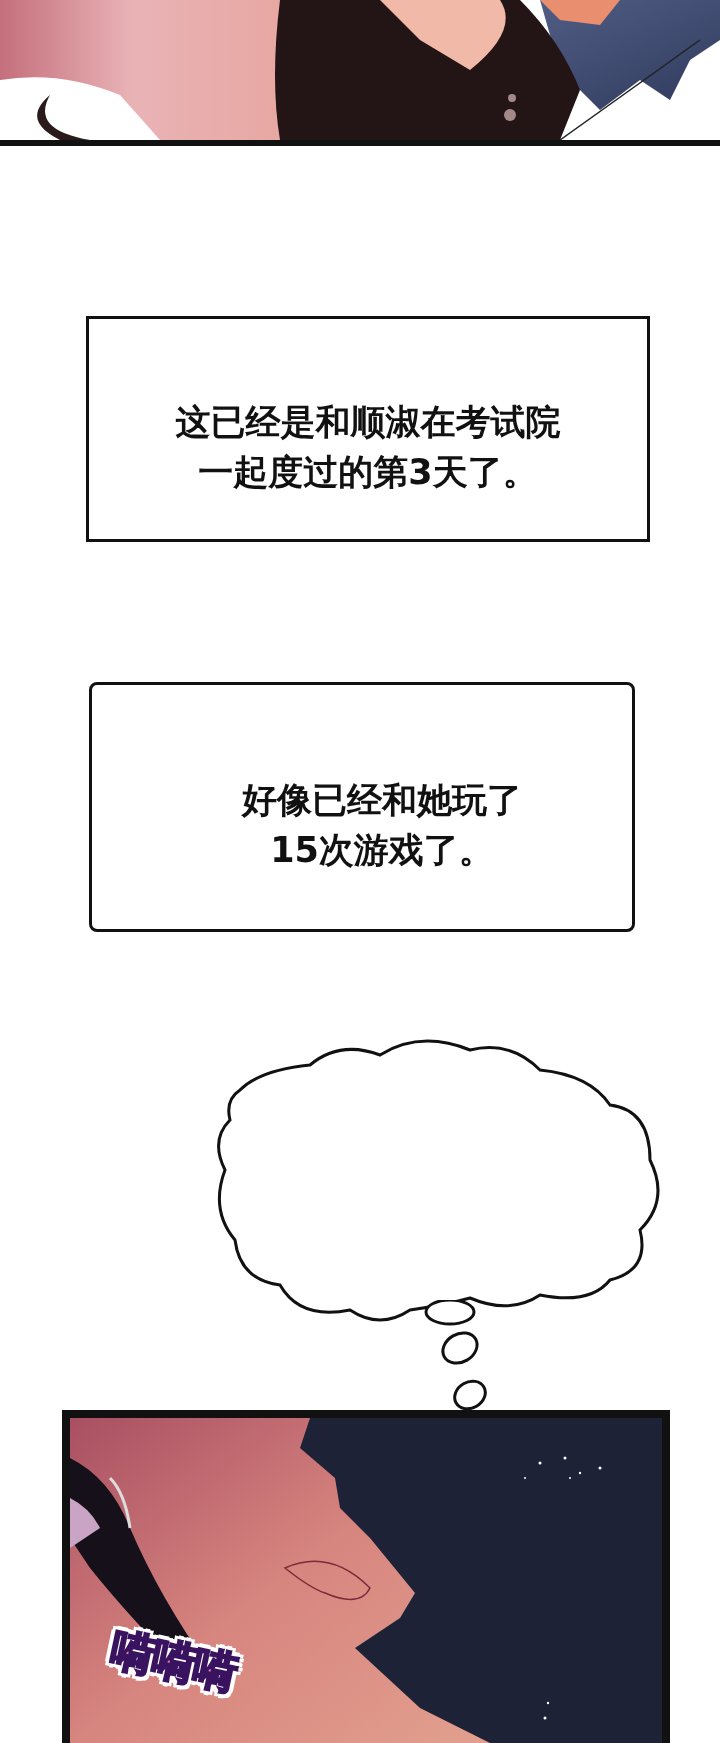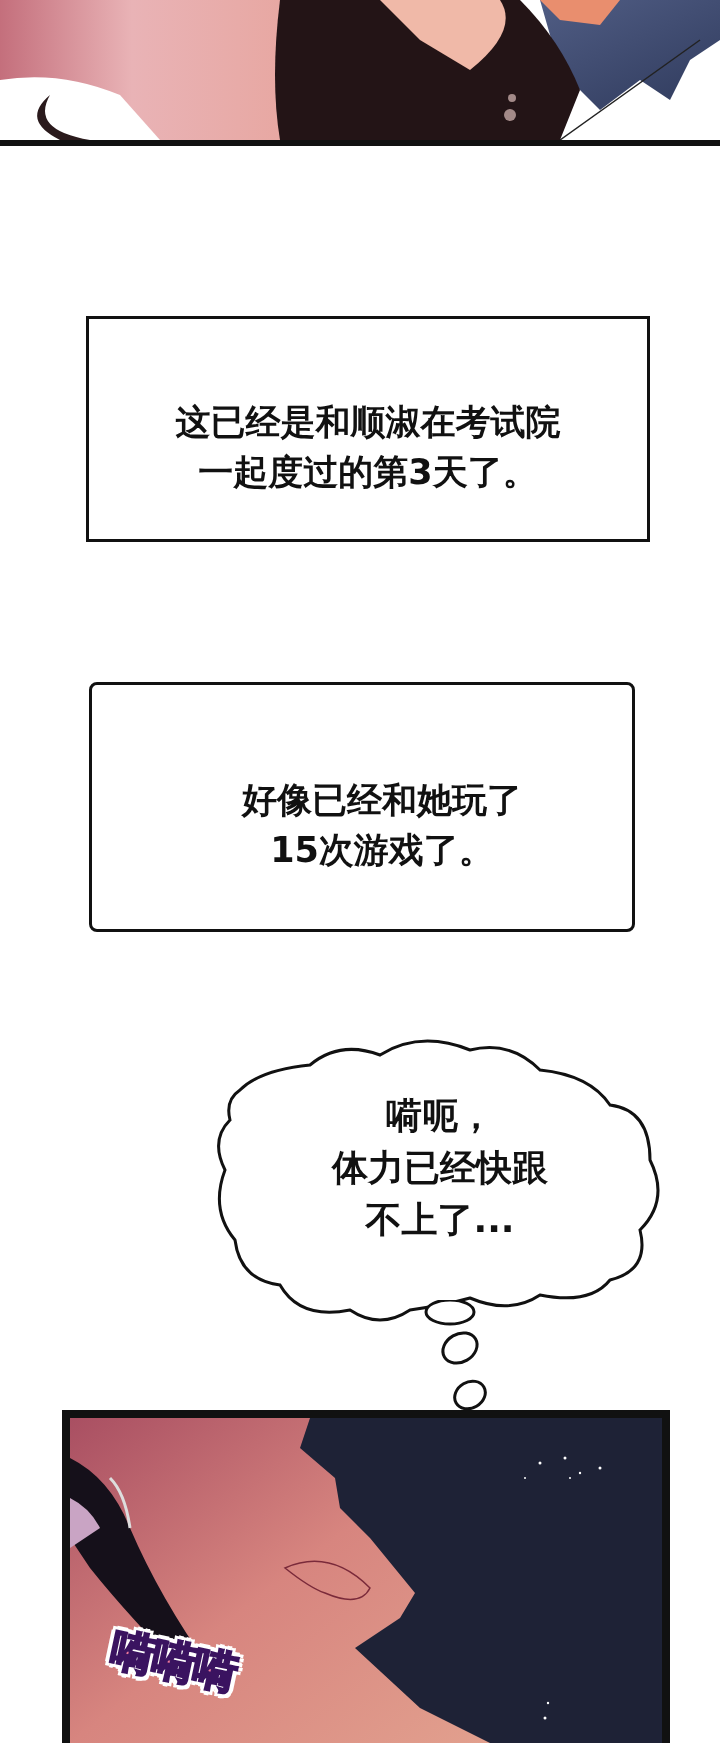--- a/index.html
+++ b/index.html
@@ -64,23 +64,20 @@
   <div class="caption-text">好像已经和她玩了
 15次游戏了。</div>
 </div>
 
 <div class="thought">
   <svg width="460" height="300" viewBox="0 0 460 300">
     <path d="M30 60 Q50 40 100 35 Q130 10 170 25 Q210 0 260 20 Q300 10 330 40 Q380 45 400 75 Q440 80 440 130
              Q460 170 430 200 Q440 240 400 250 Q380 275 330 265 Q300 285 260 268 Q235 275 200 280
              Q170 300 140 280 Q90 290 70 255 Q30 250 25 210 Q0 180 15 140 Q0 110 20 90 Q15 70 30 60 Z" fill="#fff" stroke="#111" stroke-width="3"></path>
   </svg>
-  <div class="thought-text">嗬呃，
-体力已经快跟
-不上了...</div>
 </div>
 
 <svg style="position:absolute;left:380px;top:1300px" width="140" height="110" viewBox="0 0 140 110">
   <ellipse cx="70" cy="12" rx="24" ry="12" fill="#fff" stroke="#111" stroke-width="3"></ellipse>
   <ellipse cx="80" cy="48" rx="18" ry="14" fill="#fff" stroke="#111" stroke-width="3" transform="rotate(-30 80 48)"></ellipse>
   <ellipse cx="90" cy="95" rx="16" ry="13" fill="#fff" stroke="#111" stroke-width="3" transform="rotate(-30 90 95)"></ellipse>
 </svg>
 
 <div class="panel panel-bottom">
   <svg width="592" height="325" viewBox="0 0 592 325">

